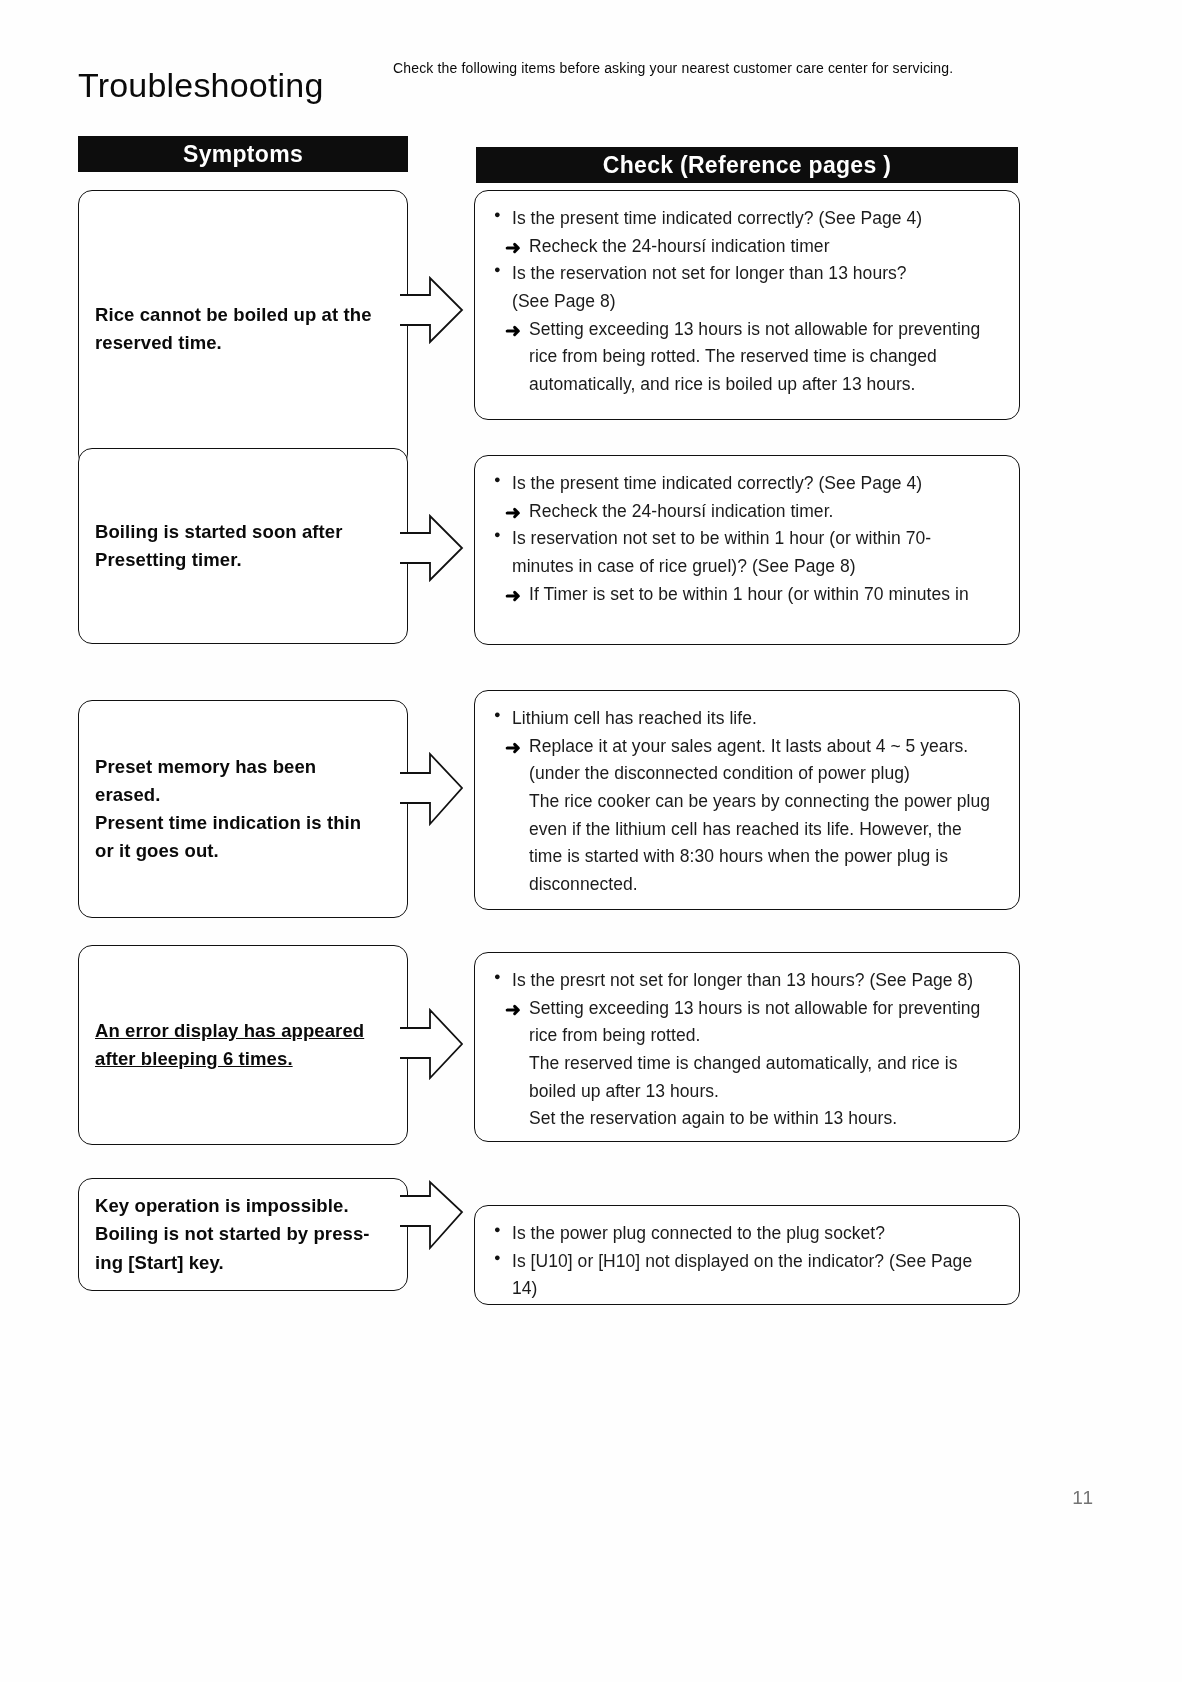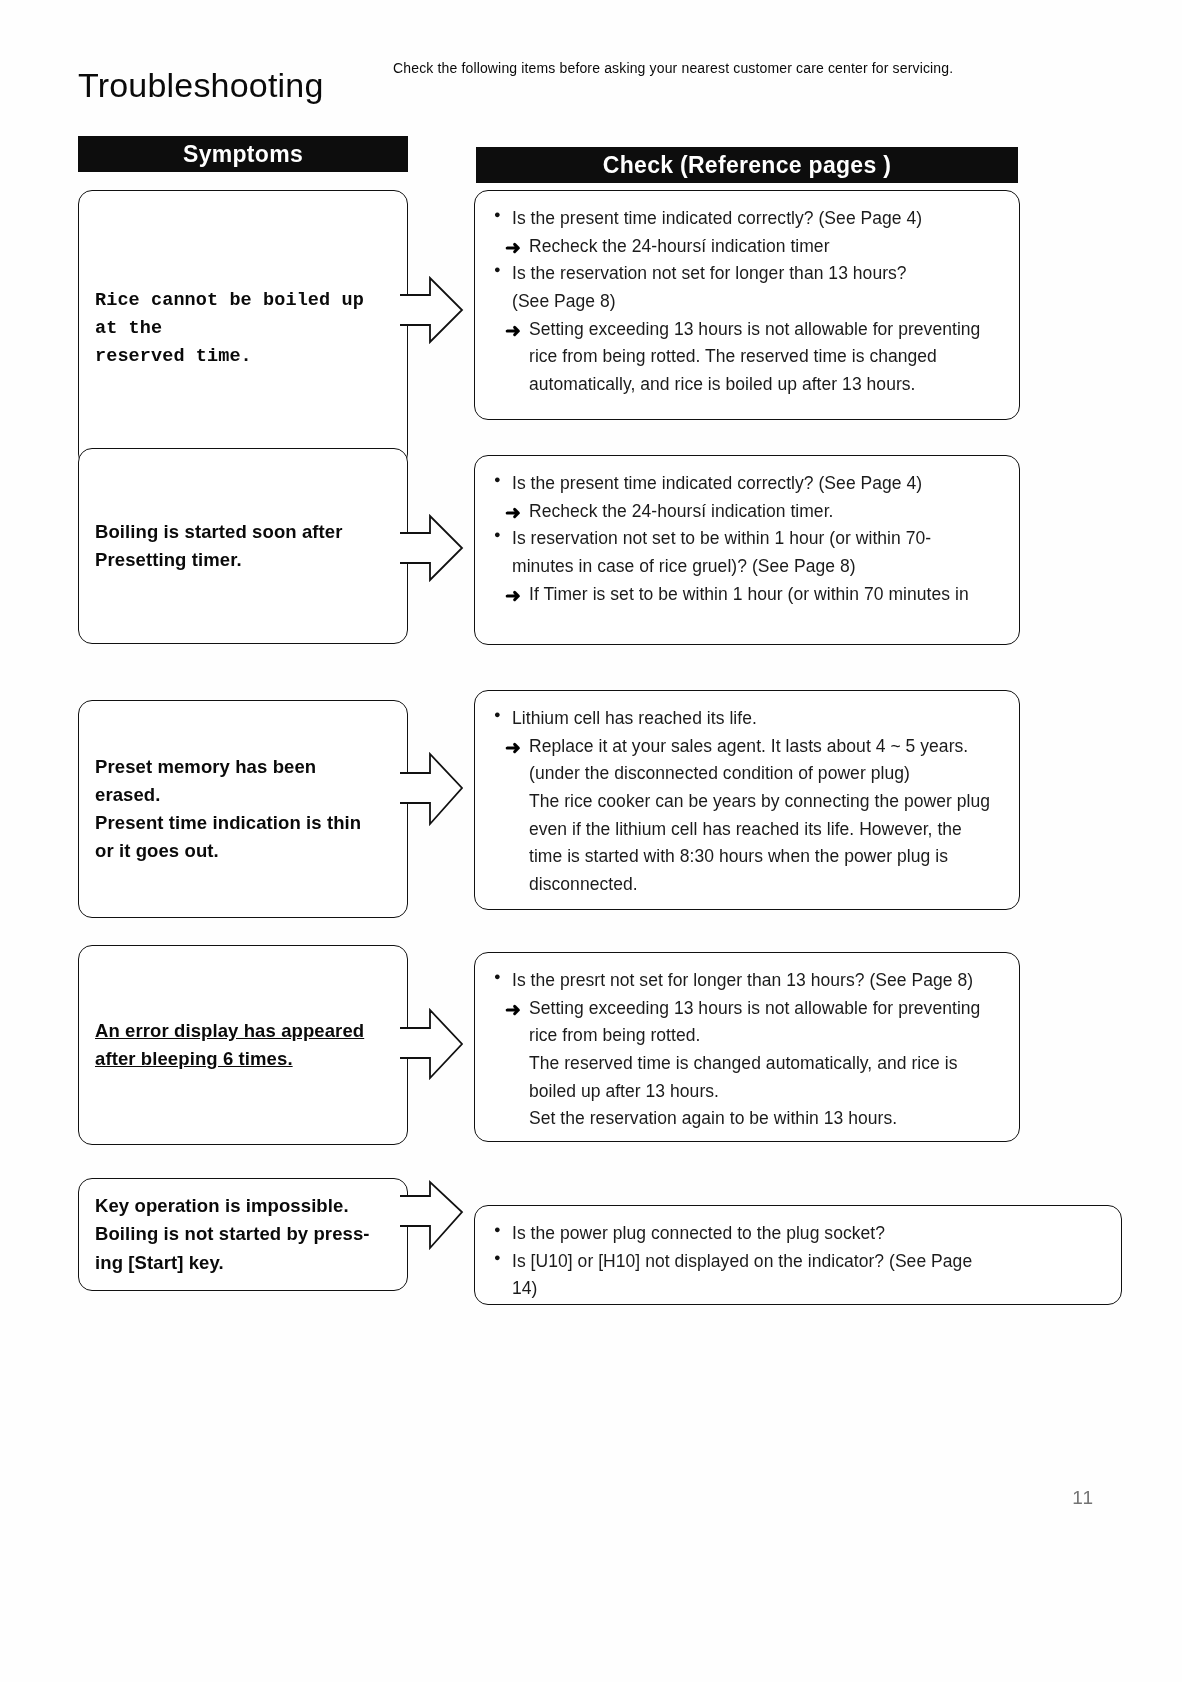--- a/index.html
+++ b/index.html
@@ -173,21 +173,21 @@
   </div>
 
   <div class="bar bar-symptoms">
     <span>Symptoms</span>
   </div>
   <div class="bar bar-check">
     <span>Check (Reference pages )</span>
   </div>
 
   <div class="row">
-    <div class="sym-box" style="top:190px; height:278px; width:330px;font-family:Liberation Mono, monospace;">
+    <div class="sym-box" style="top:190px; height:278px; width:330px;">
       <div class="sym-text">Rice cannot be boiled up at the
 reserved time.</div>
     </div>
     <svg class="connector" style="left:400px; top:270px;" width="80" height="80" viewBox="0 0 80 80">
       <polyline points="0,25 30,25 30,8 62,40 30,72 30,55 0,55" fill="#ffffff" stroke="#111" stroke-width="1.8" stroke-linejoin="miter"></polyline>
     </svg>
     <div class="chk-box" style="top:190px; height:230px; width:546px;">
       <ul class="chk-list">
         <li class="chk-item lv-bullet">Is the present time indicated correctly?  (See Page 4)</li>
         <li class="chk-item lv-arrow">Recheck the 24-hoursí indication timer</li>
@@ -264,21 +264,21 @@
 
   <div class="row">
     <div class="sym-box" style="top:1178px; height:113px; width:330px;">
       <div class="sym-text">Key operation is impossible.
 Boiling is not started by press-
 ing [Start] key.</div>
     </div>
     <svg class="connector" style="left:400px; top:1178px;" width="80" height="96" viewBox="0 0 80 96">
       <polyline points="0,18 30,18 30,4 62,34 30,70 30,48 0,48" fill="#ffffff" stroke="#111" stroke-width="1.8" stroke-linejoin="miter"></polyline>
     </svg>
-    <div class="chk-box" style="top:1205px; height:100px; width:648px;">
+    <div class="chk-box" style="top:1205px; height:100px; width:546px;">
       <ul class="chk-list">
         <li class="chk-item lv-bullet">Is the power plug connected to the plug socket?</li>
         <li class="chk-item lv-bullet">Is [U10] or [H10] not displayed on the indicator?  (See Page</li>
         <li class="chk-item lv-sub">14)</li>
       </ul>
     </div>
   </div>
 
   <div class="page-number">11</div>
 

